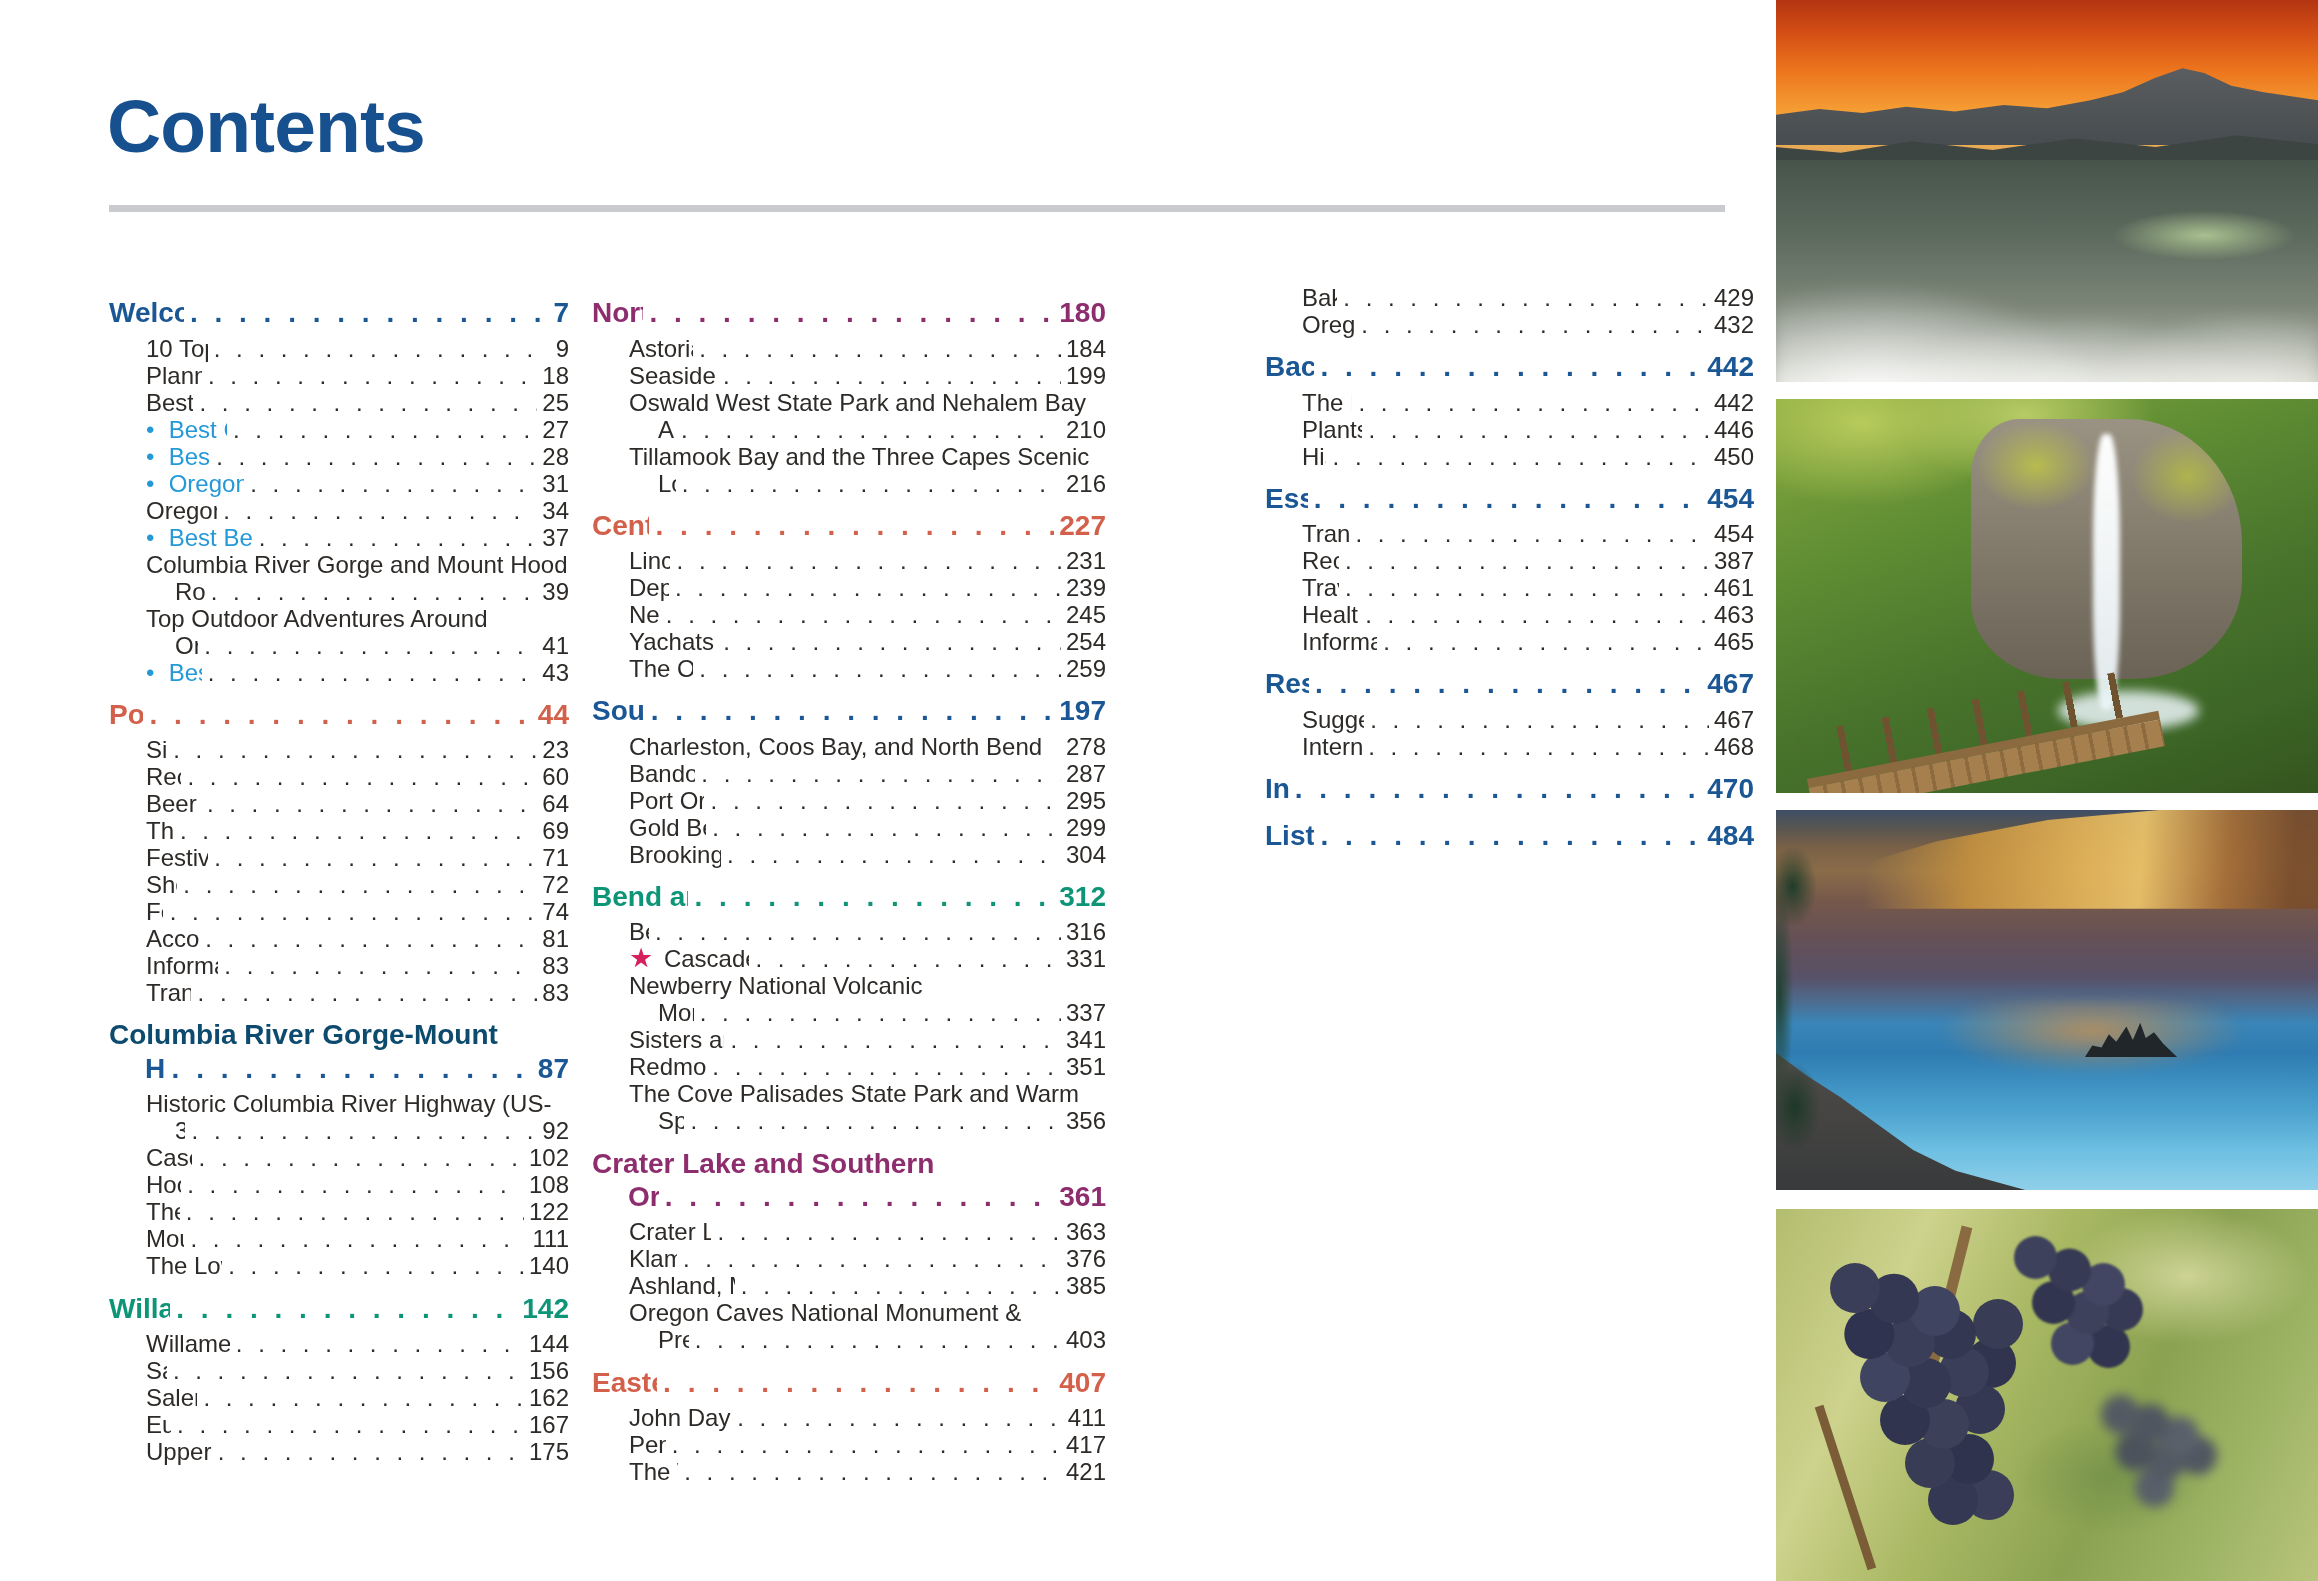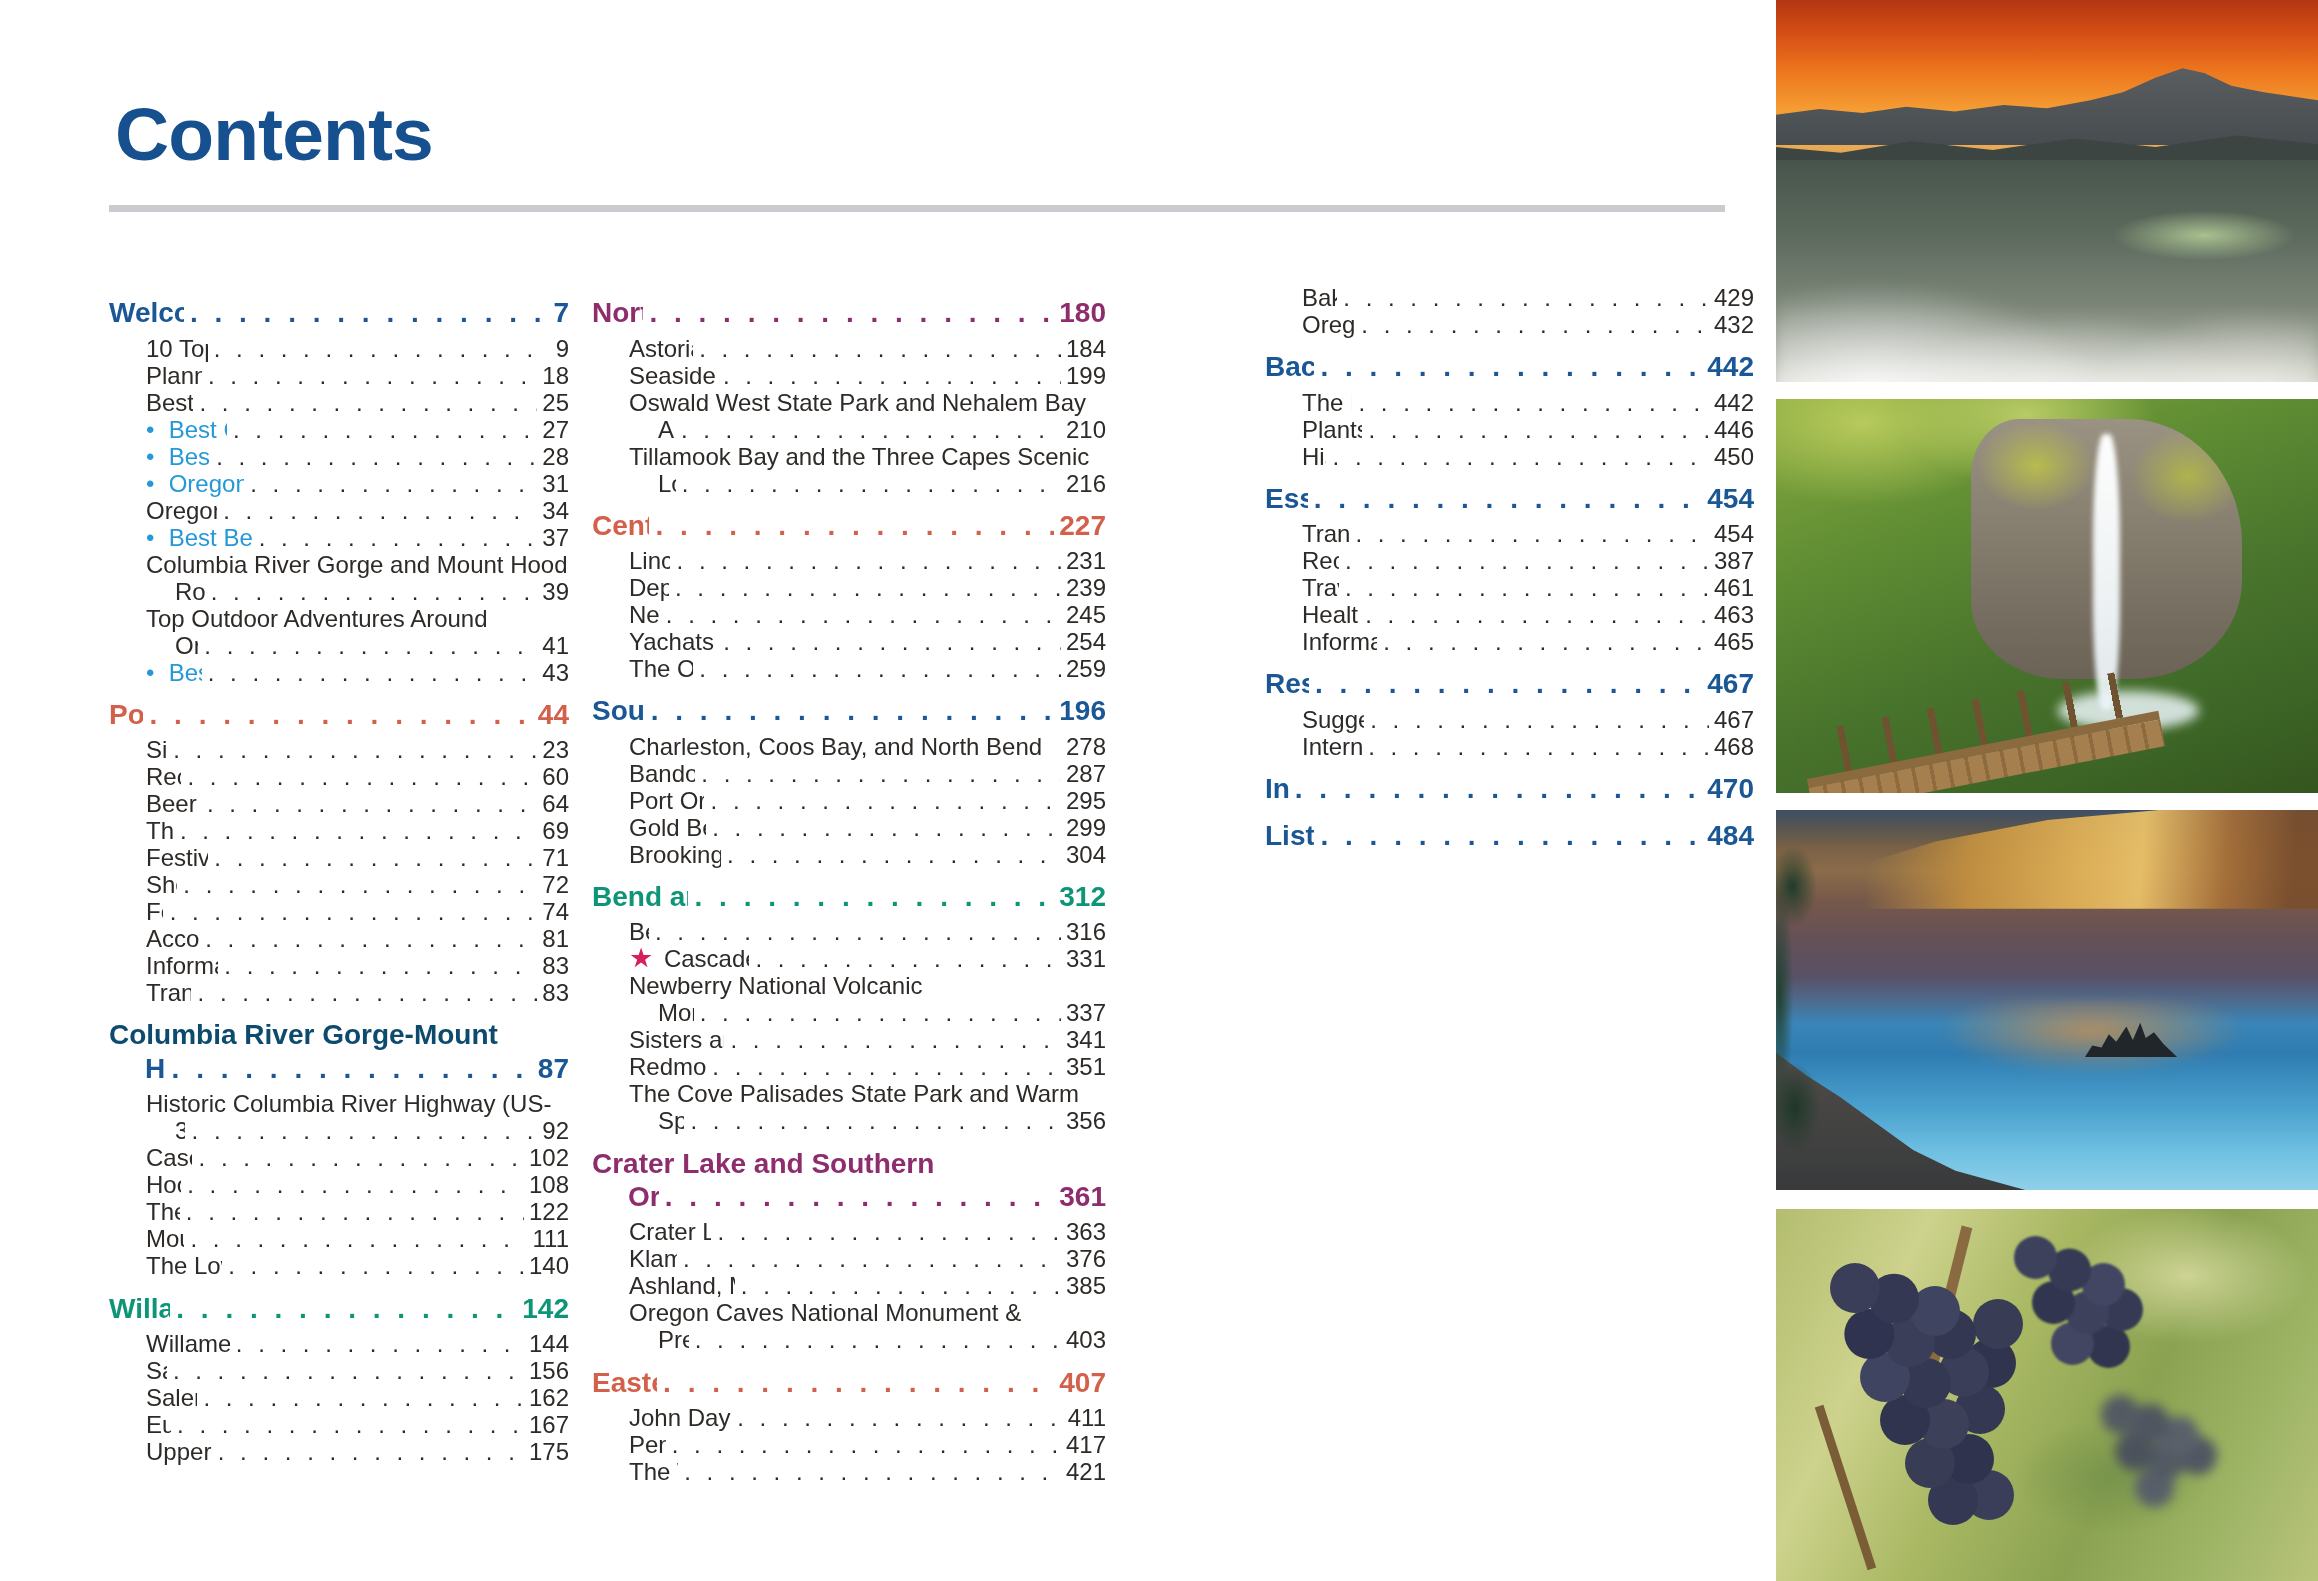--- a/index.html
+++ b/index.html
@@ -1,20 +1,20 @@
 <!DOCTYPE html>
 <html style="font-size:14.3px"><head>
 <meta charset="utf-8">
 <style>
   html,body{margin:0;padding:0;background:#ffffff;}
   .page{position:relative;width:2319px;height:1581px;background:#fff;overflow:hidden;
         font-family:"Liberation Sans","DejaVu Sans",sans-serif;}
 
   
-  .page-title{position:absolute;left:107px;top:86px;margin:8px;font-size:75px;line-height:80px;
+  .page-title{position:absolute;left:107px;top:86px;margin:0;font-size:75px;line-height:80px;
               font-weight:700;letter-spacing:-0.9px;color:#17508e;}
   .title-rule{position:absolute;left:109px;top:205px;width:1616px;height:7.1px;background:#c9cbce;}
 
   
   .col{position:absolute;top:284px;}
   .col1{left:109px;width:460px;}
   .col2{left:592px;width:514px;}
   .col3{left:1265px;width:489px;}
 
   .row{display:flex;align-items:baseline;white-space:nowrap;}
@@ -386,21 +386,21 @@
         <span class="num">254</span>
       </div>
       <div class="row item">
         <span class="lbl">The Oregon Dunes</span>
         <span class="dots"></span>
         <span class="num">259</span>
       </div>
       <div class="row sec-head" style="color: rgb(26, 87, 148);">
         <span class="lbl">South Coast</span>
         <span class="dots"></span>
-        <span class="num">196</span>
+        <span class="num">197</span>
       </div>
       <div class="row item">
         <span class="lbl">Charleston, Coos Bay, and North Bend</span>
         <span class="gapsp"></span>
         <span class="num">278</span>
       </div>
       <div class="row item">
         <span class="lbl">Bandon and Vicinity</span>
         <span class="dots"></span>
         <span class="num">287</span>

